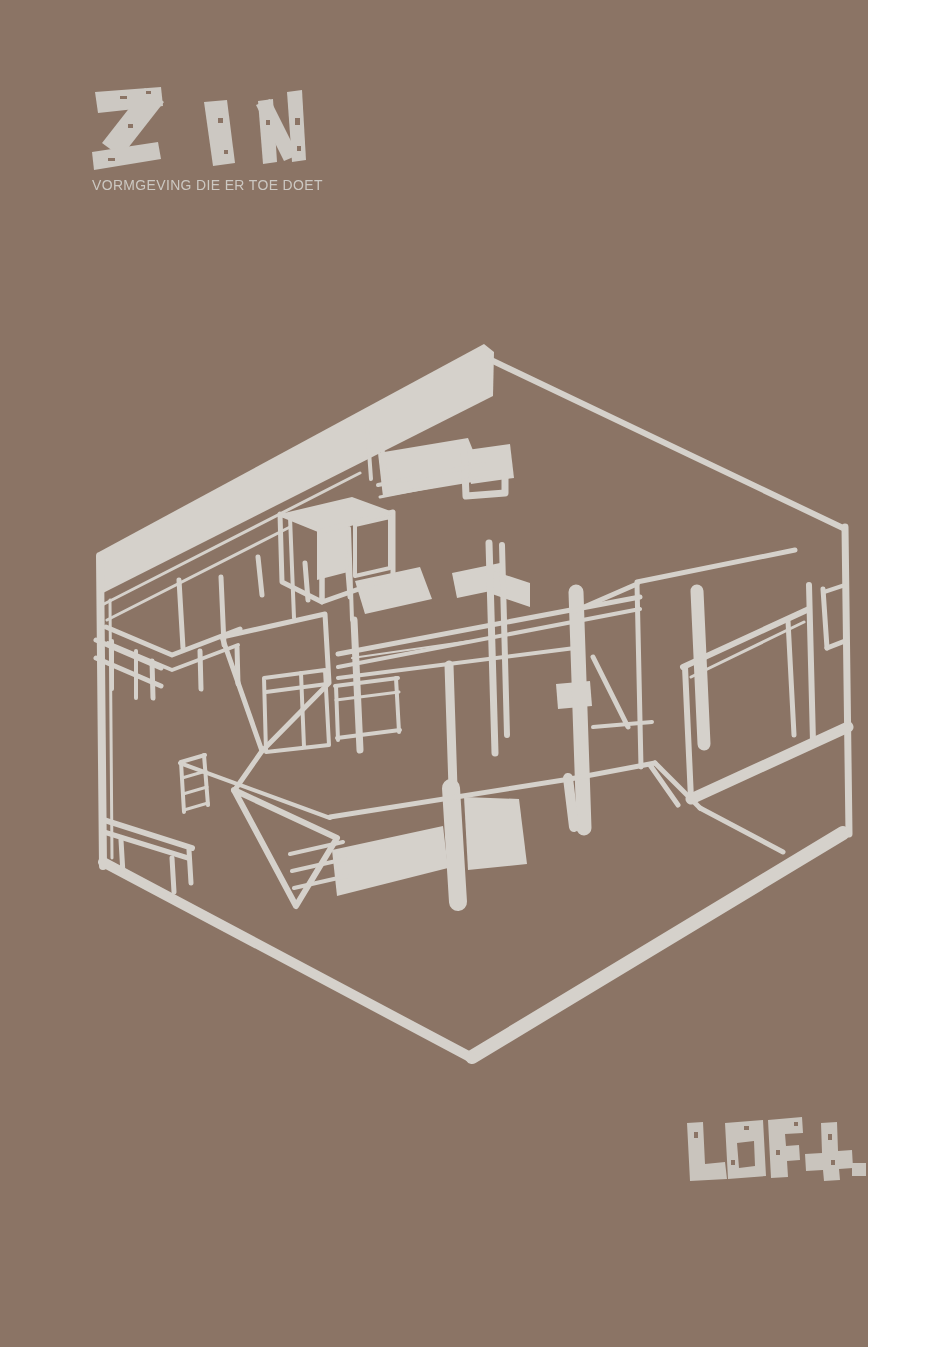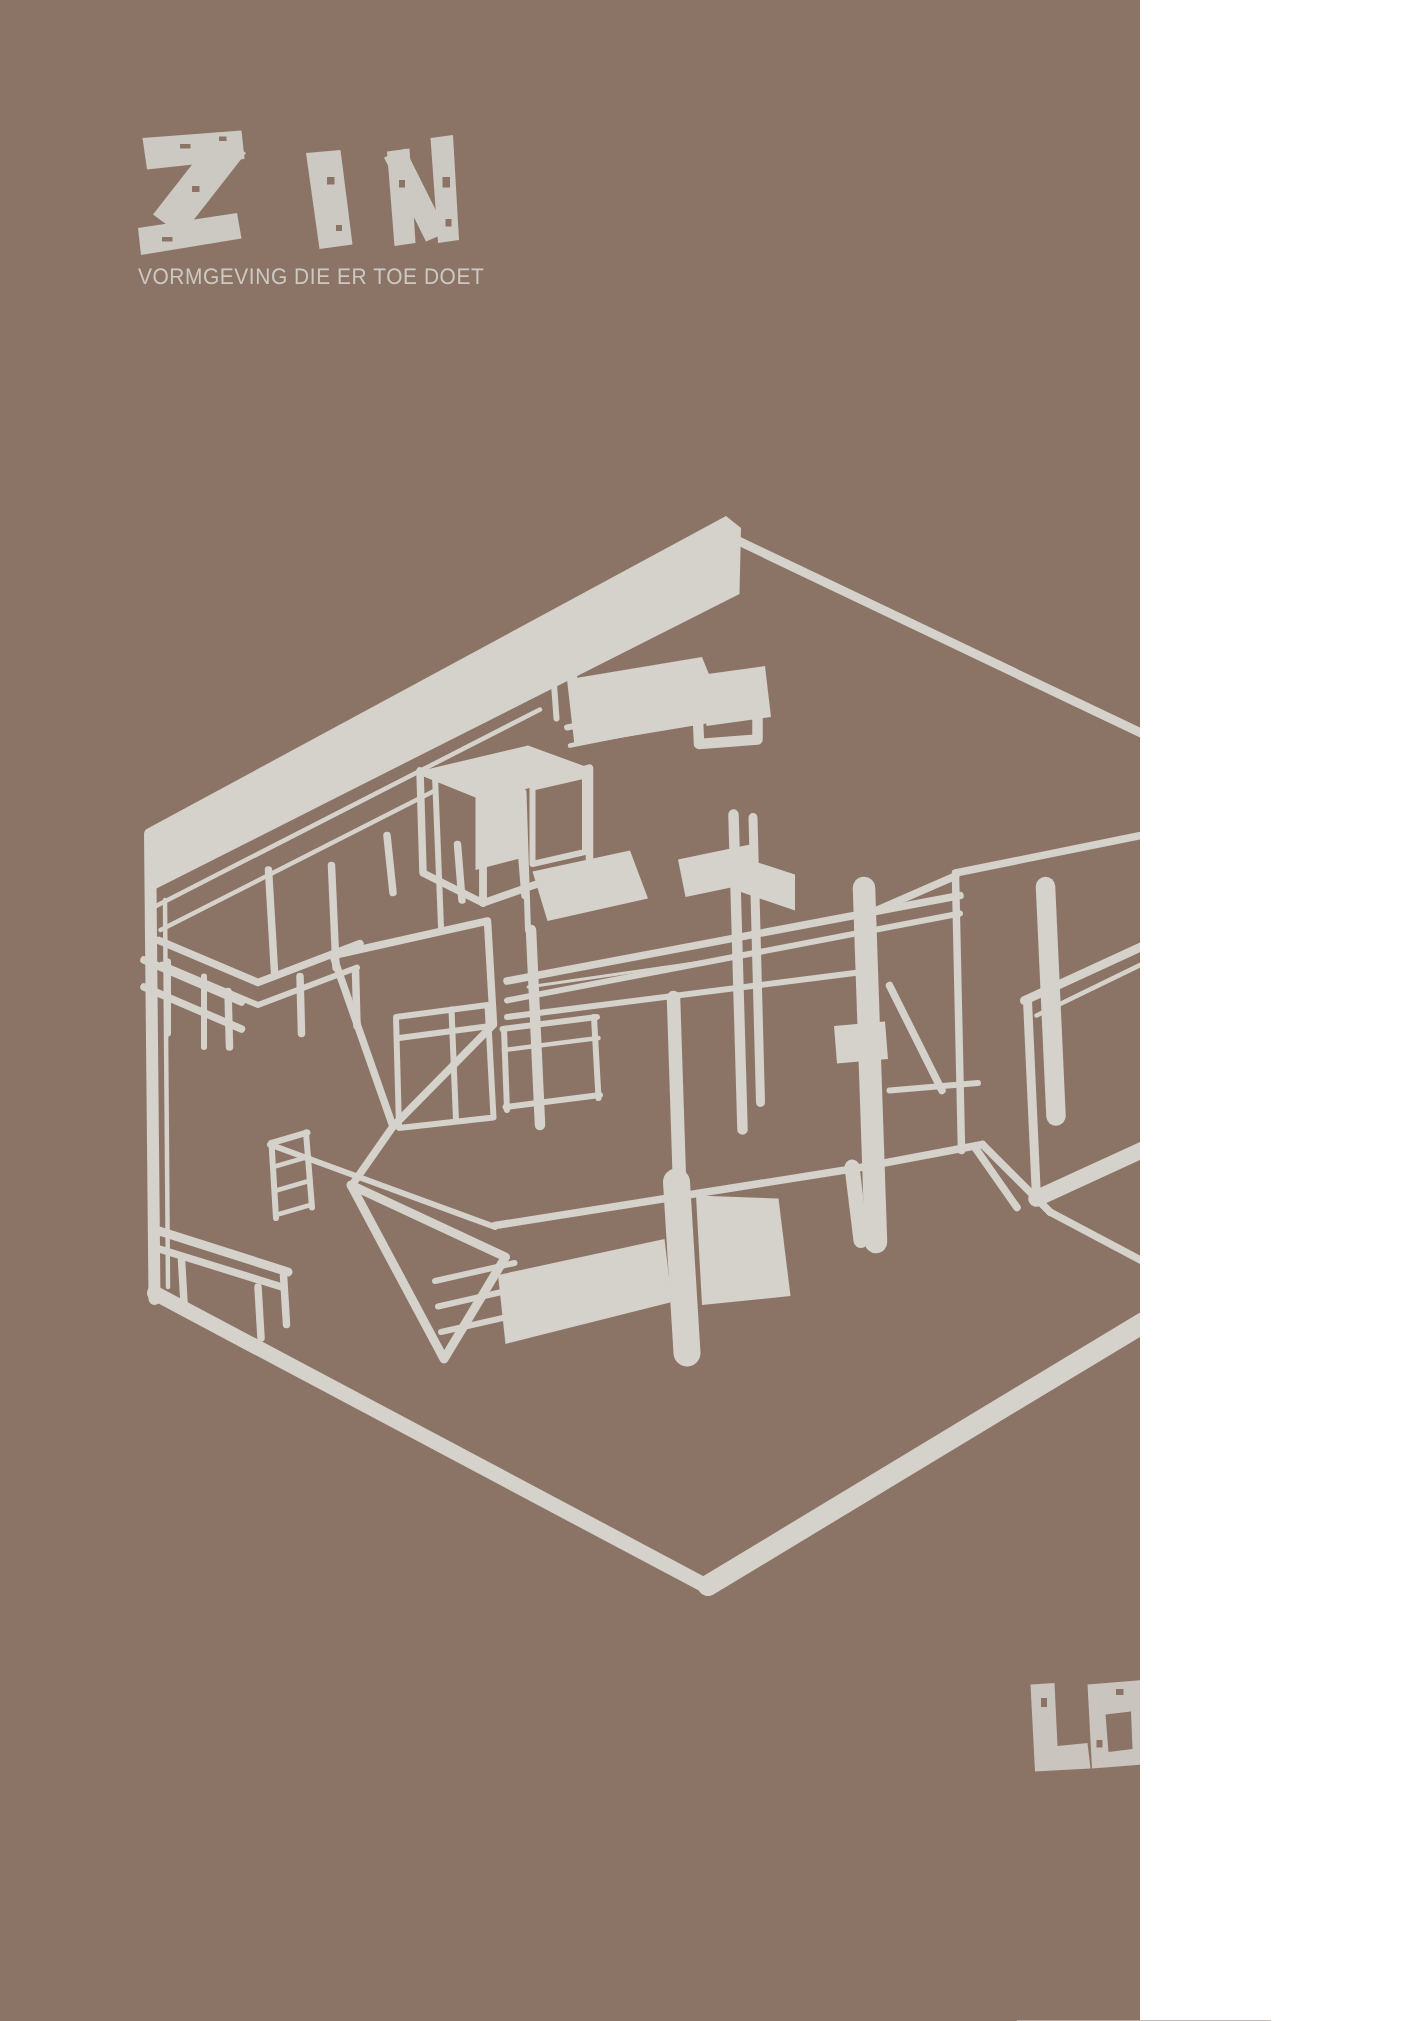--- a/index.html
+++ b/index.html
@@ -1,19 +1,19 @@
 <!DOCTYPE html>
 <html><head>
 <meta charset="utf-8">
 <style>
   html, body { margin: 0; padding: 0; }
   body { font-family: "Liberation Sans", sans-serif; }
   .poster {
     position: relative;
-    width: 760px;
+    width: 868px;
     height: 1347px;
     background: #8b7465;
     overflow: hidden;
   }
   .logo-block {
     position: absolute;
     left: 0; top: 0;
     width: 420px; height: 230px;
   }
   .logo-mark {

